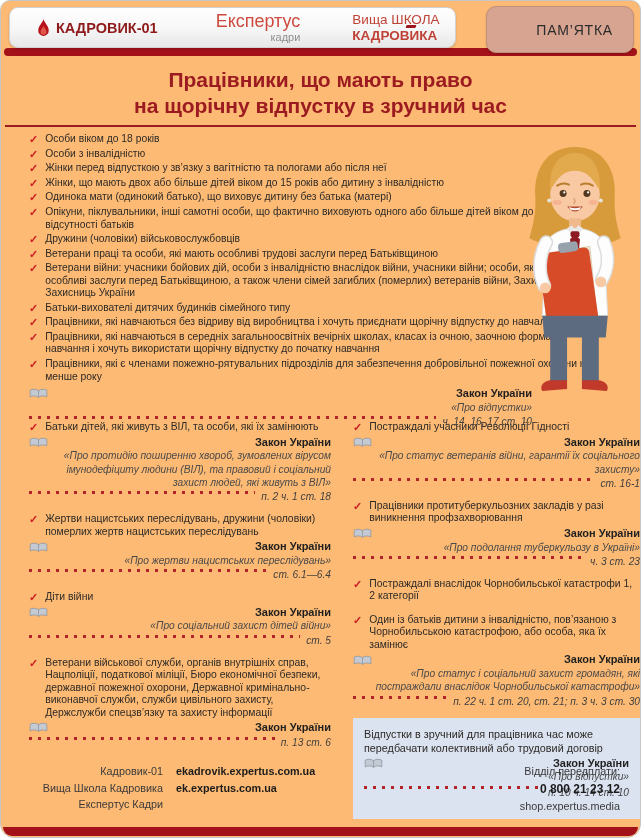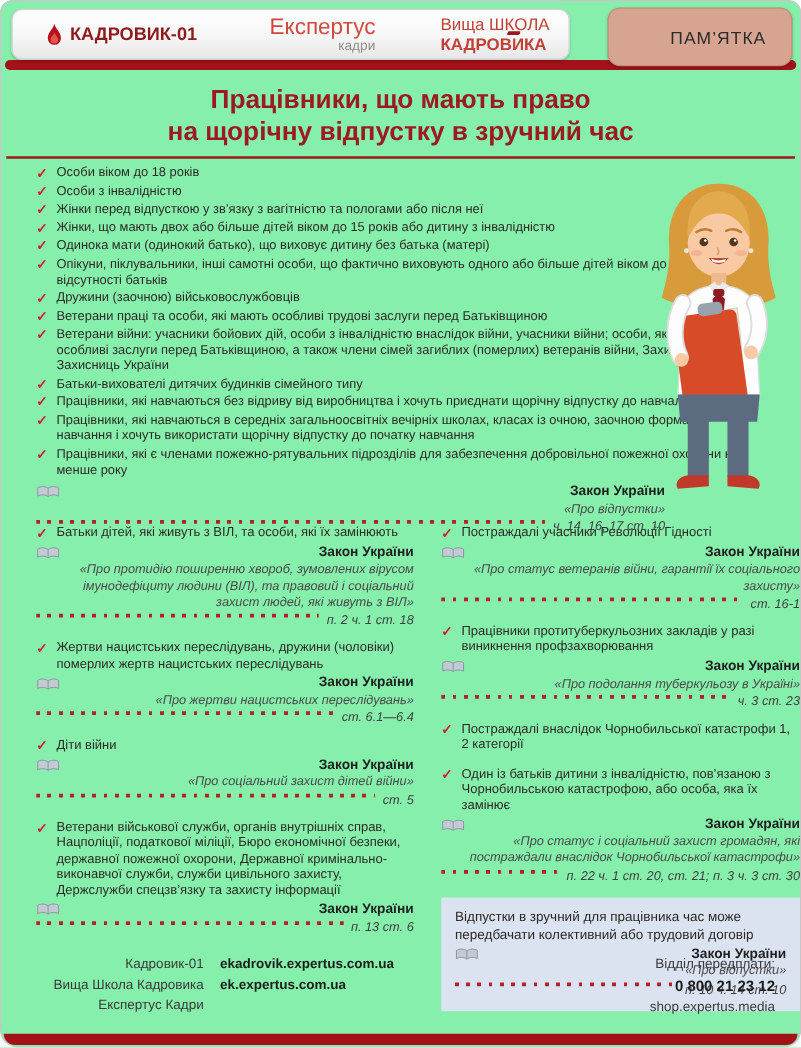--- a/index.html
+++ b/index.html
@@ -1,19 +1,19 @@
 <!DOCTYPE html>
 <html><head>
 <meta charset="utf-8">
 <style>
   * { box-sizing: border-box; margin: 0; padding: 0; }
   body { background: #fff; font-family: "Liberation Sans", sans-serif; }
   .page {
     position: relative; width: 641px; height: 838px; overflow: hidden;
-    background: #86efac; border: 1px solid #c6c6c6;
+    background: #fdba74; border: 1px solid #c6c6c6;
     border-radius: 10px 10px 14px 14px; color: #2d2a26;
   }
   
   .header { position: relative; height: 57px; }
   .header-bar { position: absolute; left: 3px; right: 3px; bottom: 2px; height: 8px;
     background: #a31119; border-radius: 4px; }
   .tab-white { position: absolute; left: 8px; top: 6px; width: 447px; height: 41px;
     background: linear-gradient(180deg, #ffffff 0%, #f6f6f6 55%, #e7e7e7 100%);
     border: 1px solid #d2d2d2; border-radius: 9px; display: flex; align-items: center;
     box-shadow: 0 1px 2px rgba(0,0,0,.18); z-index: 2; }
@@ -55,21 +55,21 @@
   .main-law .ref-row .ref { margin-right: 88px; }
   .figure { position: absolute; top: 14px; right: 4px; width: 122px; height: 256px; z-index: 2; }
   
   .columns { display: flex; gap: 22px; padding: 8px 20px 0 28px; }
   .col-left { width: 302px; flex: 0 0 auto; }
   .col-right { width: 287px; flex: 0 0 auto; }
   .columns .item { font-size: 10.4px; line-height: 1.2; }
   .entry { margin-bottom: 11px; }
   .entry .law { margin-top: 2px; }
   
-  .note { background: #dbe2f0; padding: 9px 11px 10px; margin-top: 4px;
+  .note { background: #dbe2f0; padding: 9px 11px 20px; margin-top: 4px;
     font-size: 10.8px; line-height: 1.3; }
   .note .law { margin-top: 2px; }
   
   .footer { position: absolute; left: 0; right: 0; bottom: 22px; display: flex;
     padding: 0 20px; font-size: 10.8px; line-height: 1.55; color: #3a3a3a; }
   .f-brands { width: 142px; text-align: right; }
   .f-urls { margin-left: 13px; font-weight: bold; color: #1c1c1c; }
   .f-right { margin-left: auto; text-align: right; }
   .f-right .phone { font-weight: bold; font-size: 12px; color: #1c1c1c; }
   .bottom-bar { position: absolute; left: 2px; right: 2px; bottom: 1px; height: 9px;
@@ -128,21 +128,21 @@
     <div class="item">
         <span class="check">✓</span>
         <span class="txt">Одинока мати (одинокий батько), що виховує дитину без батька (матері)</span>
       </div>
     <div class="item">
         <span class="check">✓</span>
         <span class="txt">Опікуни, піклувальники, інші самотні особи, що фактично виховують одного або більше дітей віком до 15 років за відсутності батьків</span>
       </div>
     <div class="item">
         <span class="check">✓</span>
-        <span class="txt">Дружини (заочною) військовослужбовців</span>
+        <span class="txt">Дружини (чоловіки) військовослужбовців</span>
       </div>
     <div class="item">
         <span class="check">✓</span>
         <span class="txt">Ветерани праці та особи, які мають особливі трудові заслуги перед Батьківщиною</span>
       </div>
     <div class="item">
         <span class="check">✓</span>
         <span class="txt">Ветерани війни: учасники бойових дій, особи з інвалідністю внаслідок війни, учасники війни; особи, які мають особливі заслуги перед Батьківщиною, а також члени сімей загиблих (померлих) ветеранів війни, Захисників і Захисниць України</span>
       </div>
     <div class="item">

